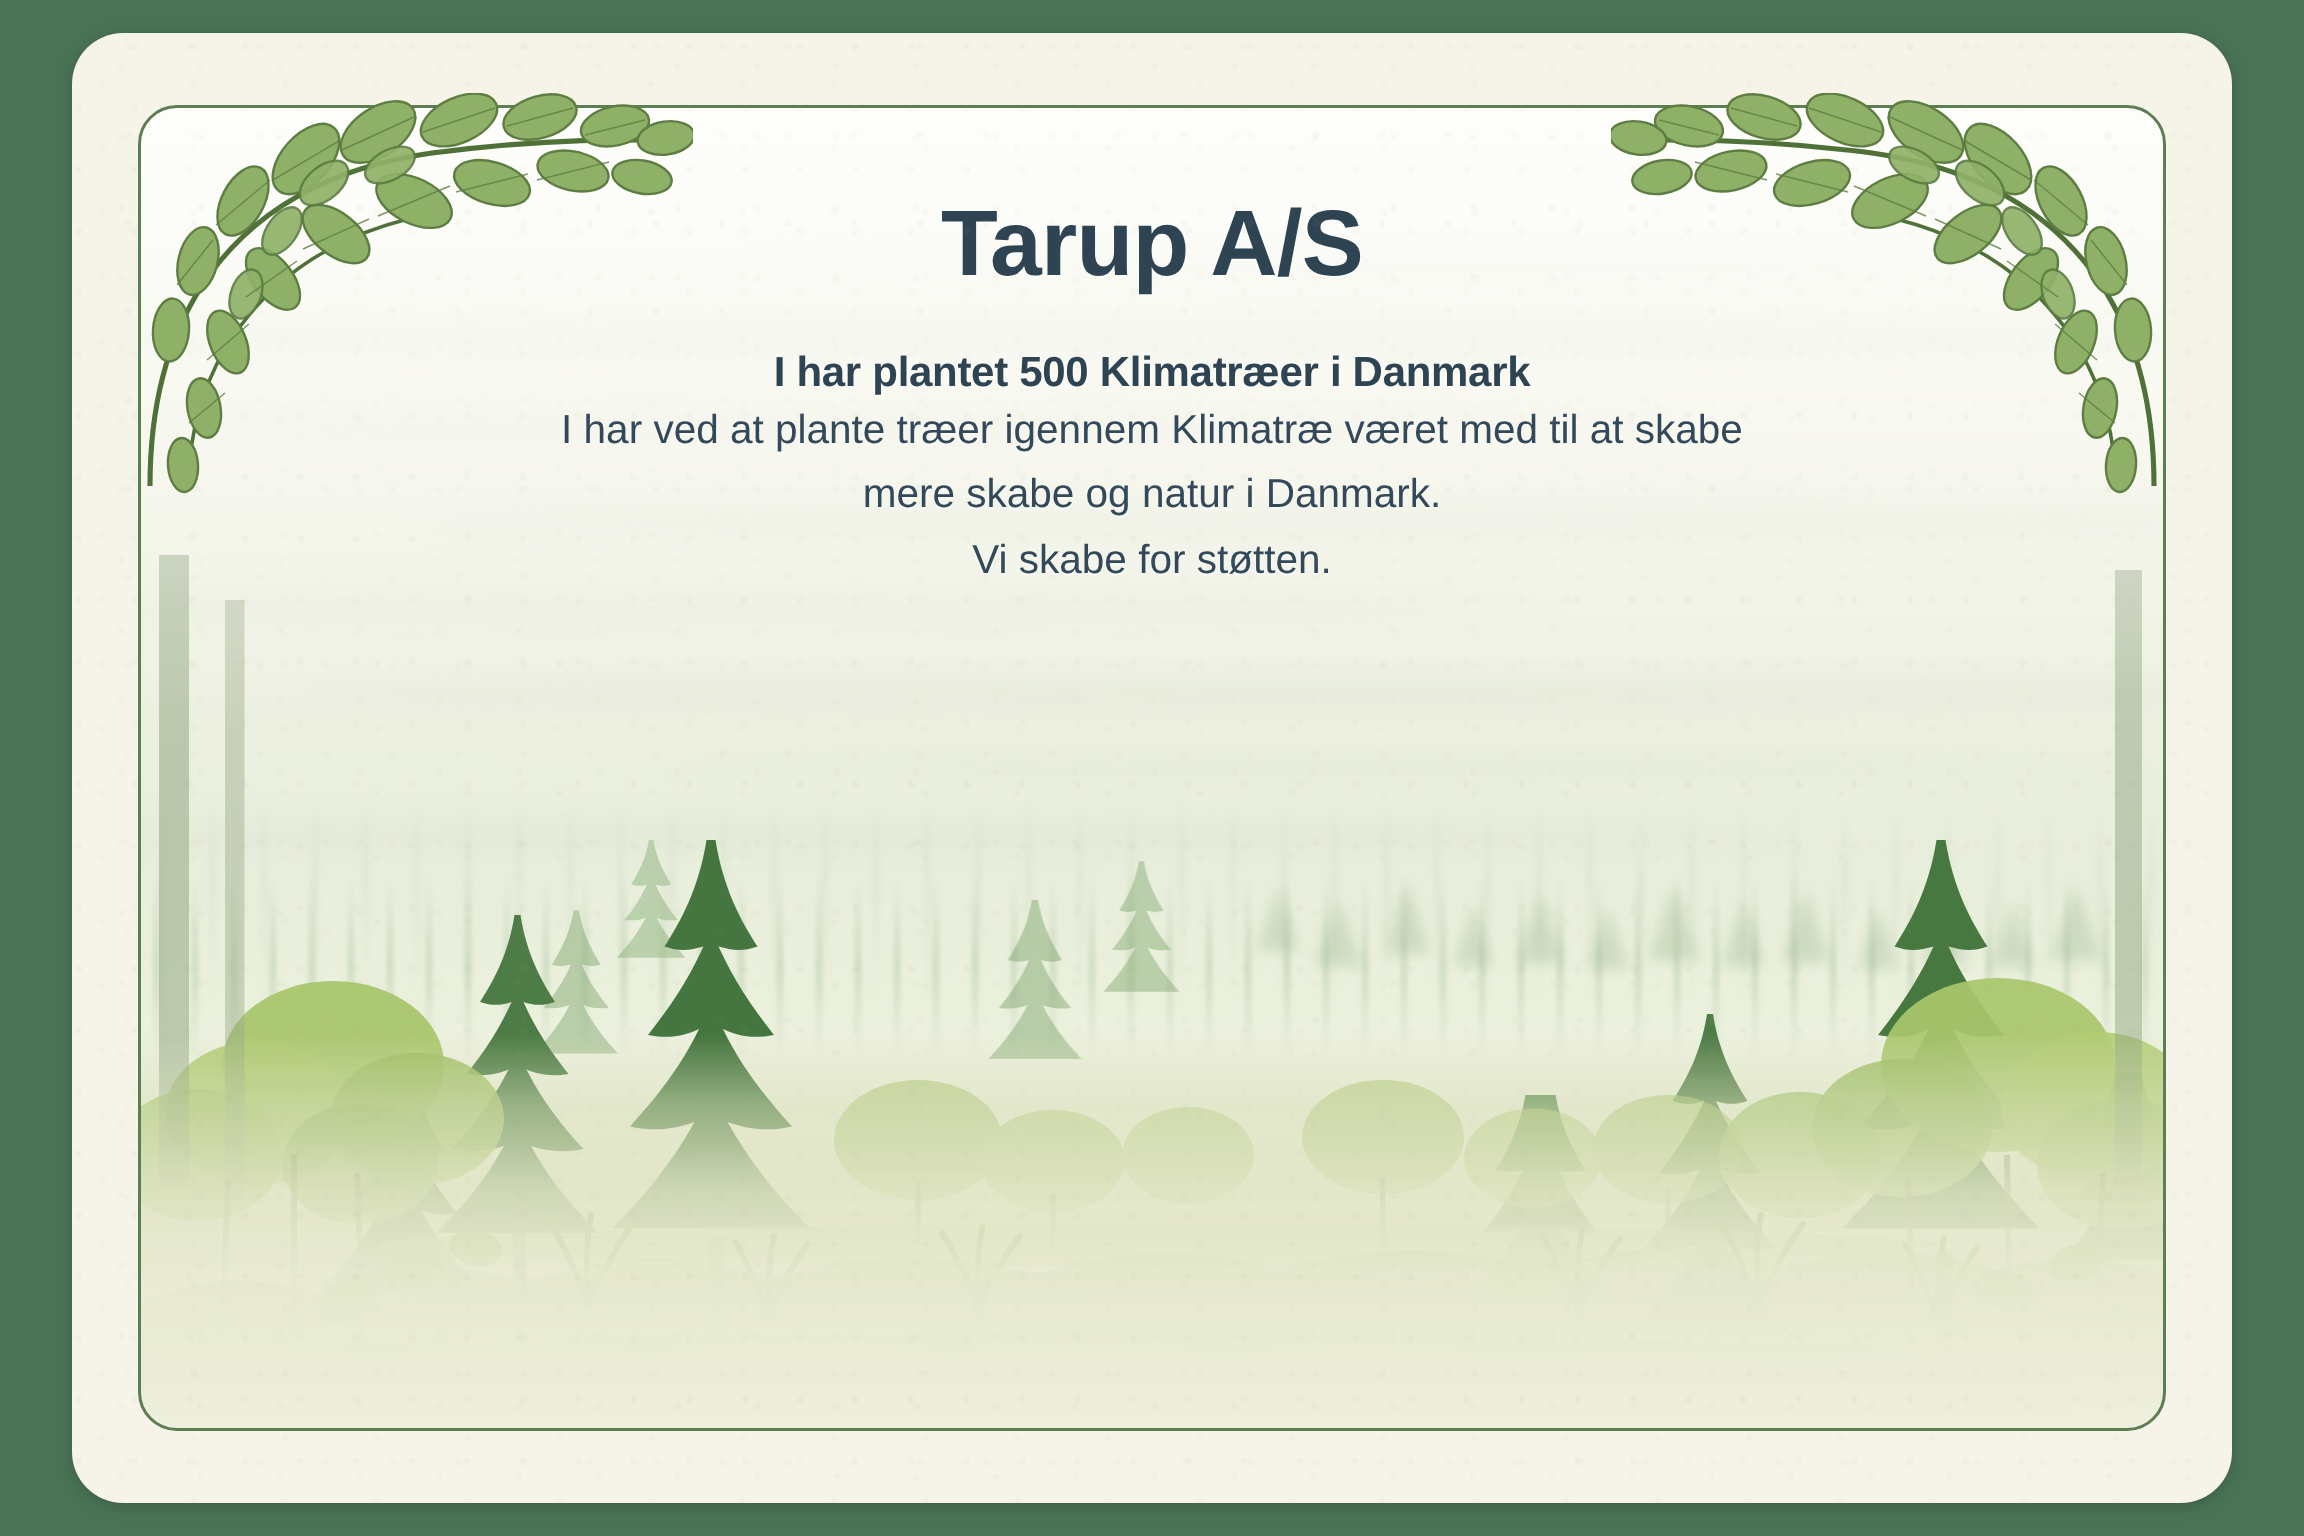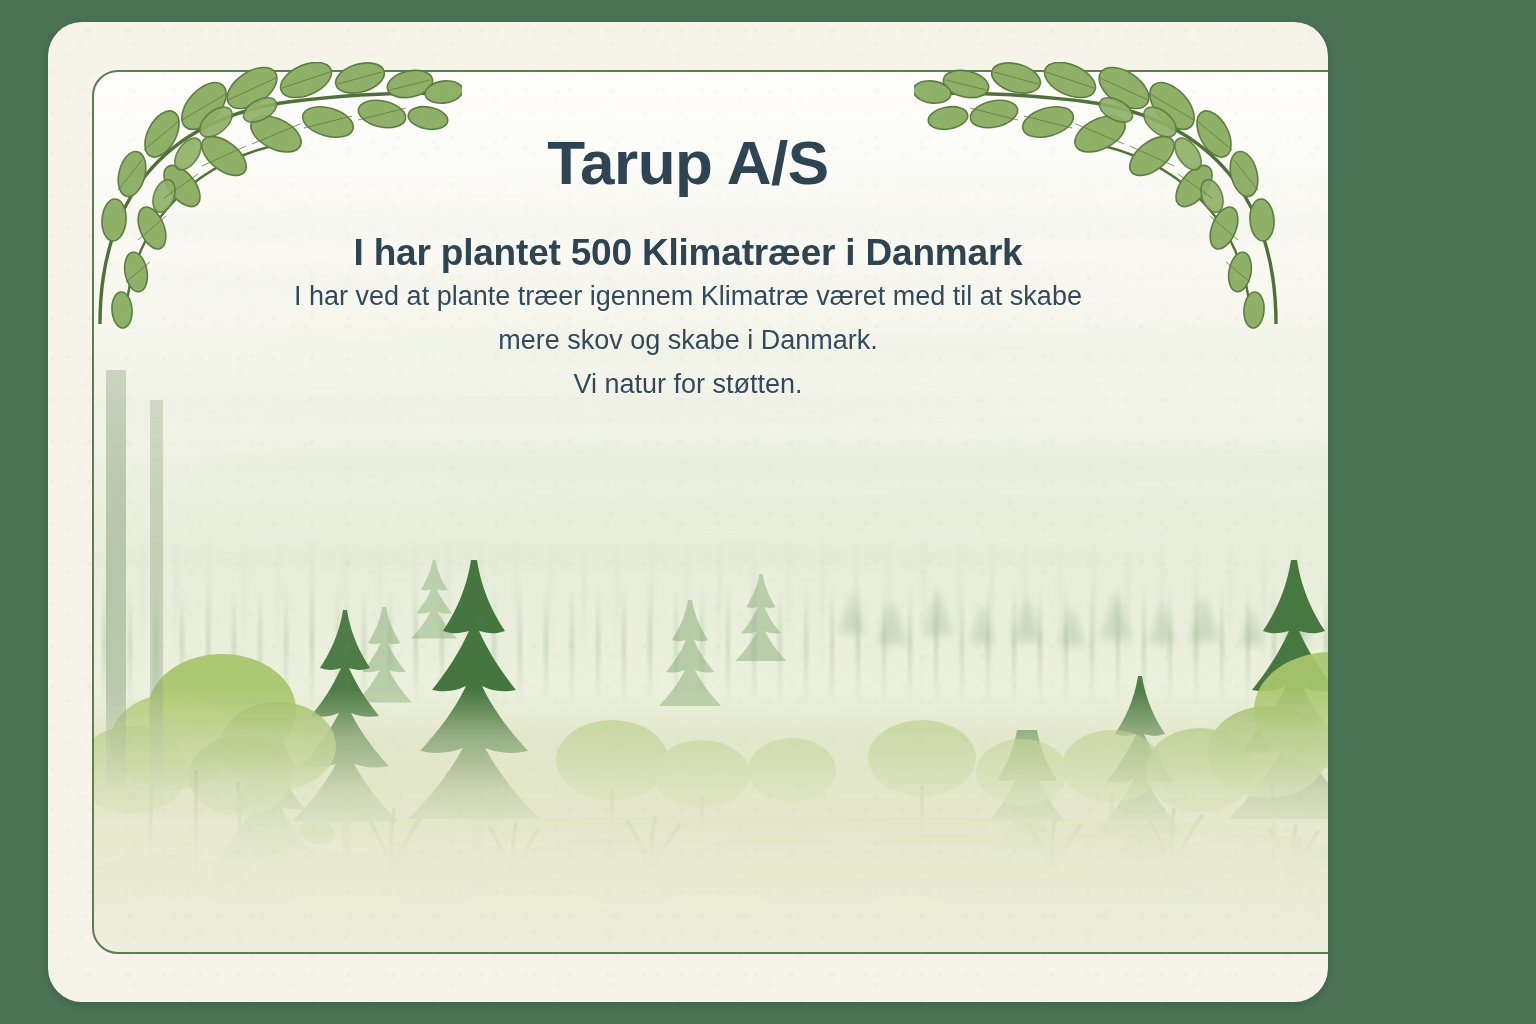--- a/index.html
+++ b/index.html
@@ -10,21 +10,21 @@
   }
   body {
     background:#4a7355;
     position:relative;
   }
 
   
   .certificate-card{
     position:absolute;
     left:48px; top:22px;
-    width:1280px; height:980px;
+    width:1440px; height:980px;
     background:#f6f4e9;
     border-radius:34px;
     overflow:hidden;
     box-shadow:0 2px 10px rgba(0,0,0,.18);
   }
 
   
   .paper-grain{
     position:absolute; inset:0;
     background-image:
@@ -139,21 +139,21 @@
   .cert-title{
     font-size:62px;
     font-weight:700;
     color:#2e4452;
     letter-spacing:-0.5px;
     line-height:1.08;
     text-shadow:0 1px 1px rgba(255,255,255,.65);
   }
   .cert-subtitle{
     margin-top:34px;
-    font-size:37px;
+    font-size:28px;
     font-weight:600;
     color:#2e4452;
     letter-spacing:-0.2px;
     line-height:1.2;
     text-shadow:0 1px 1px rgba(255,255,255,.6);
   }
   .cert-body{
     font-size:27px;
     font-weight:400;
     color:#33495a;
@@ -450,19 +450,19 @@
     </g>
   </svg>
 
   <div class="text-block">
     <div class="cert-title">Tarup A/S</div>
 
     <div class="cert-subtitle">I har plantet 500 Klimatræer i Danmark</div>
 
     <div class="cert-body">
       <span class="line">I har ved at plante træer igennem Klimatræ været med til at skabe</span>
-      <span class="line">mere skov og skabe i Danmark.</span>
-      <span class="line">Vi natur for støtten.</span>
+      <span class="line">mere skabe og natur i Danmark.</span>
+      <span class="line">Vi skabe for støtten.</span>
     </div>
   </div>
 
   <div class="paper-grain"></div>
 </div>
 
 </body></html>

